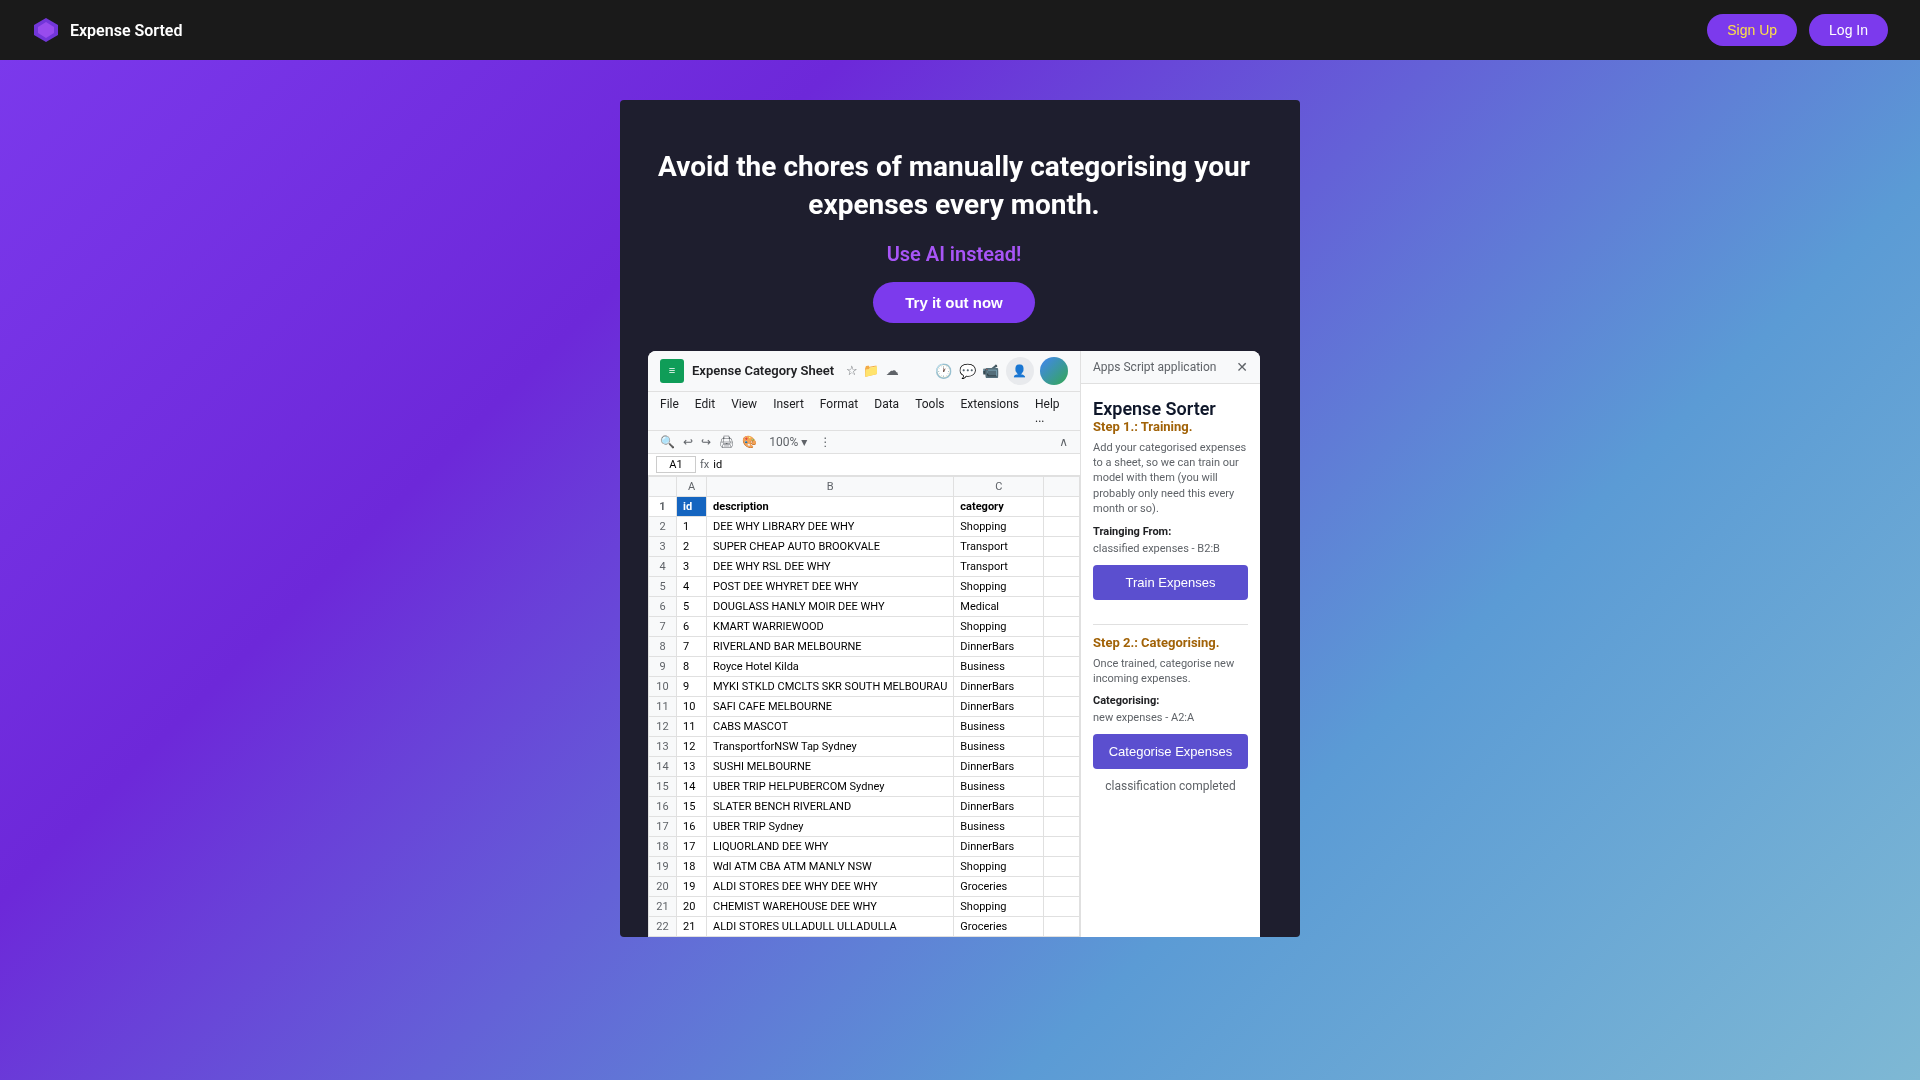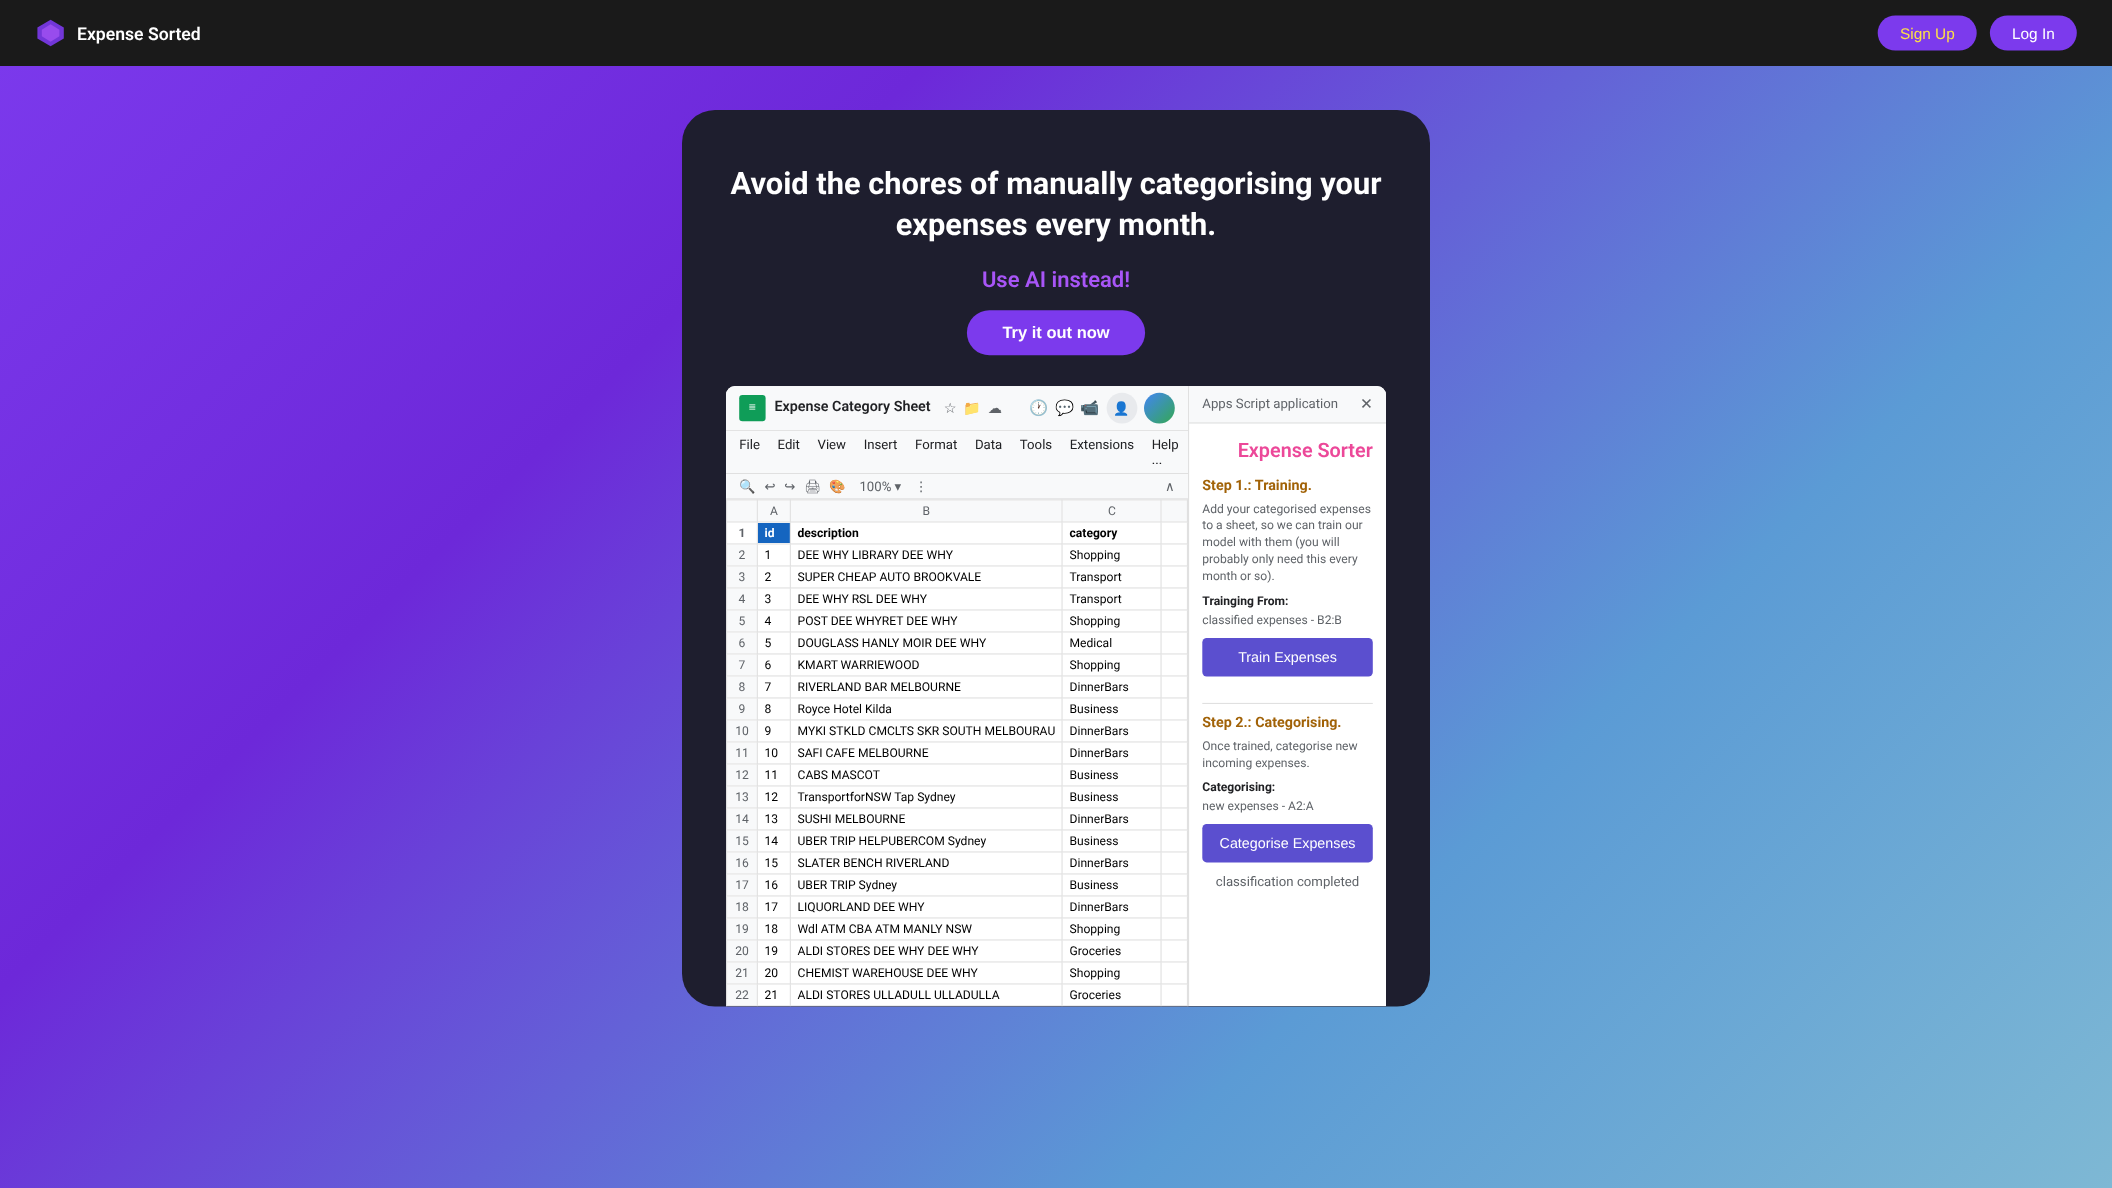--- a/index.html
+++ b/index.html
@@ -67,23 +67,23 @@
     .main-content {
       display: flex;
       justify-content: center;
       align-items: flex-start;
       padding-top: 40px;
     }
 
     
     .card {
       background: #1e1e2e;
-      border-radius: 30px;
+      border-radius: 4px;
       width: 680px;
-      padding: 48px 40px 0 40px;
+      padding: 48px 40px 0 28px;
       display: flex;
       flex-direction: column;
       align-items: center;
       overflow: hidden;
     }
 
     .card-headline {
       color: #ffffff;
       font-size: 28px;
       font-weight: 700;
@@ -322,23 +322,22 @@
       font-size: 14px;
     }
 
     .apps-panel-body {
       padding: 14px 12px;
     }
 
     .apps-panel-title {
       font-size: 18px;
       font-weight: 600;
-      color: #ec4899;
-      text-align: right;
-      margin-bottom: 14px;
+      color: #0f172a;
+      text-align: left;
     }
 
     .apps-step-heading {
       font-size: 13px;
       font-weight: 700;
       color: #a16207;
       margin-bottom: 6px;
     }
 
     .apps-step-desc {
@@ -459,20 +458,25 @@
           <span>🔍</span>
           <span>↩</span>
           <span>↪</span>
           <span>🖨</span>
           <span>🎨</span>
           <span style="margin-left:4px;">100% ▾</span>
           <span style="margin-left:4px;">⋮</span>
           <span style="margin-left:auto;">∧</span>
         </div>
 
+        <div style="display:flex;align-items:center;gap:4px;padding:2px 8px;background:#fff;border-bottom:1px solid #e0e0e0;">
+          <span class="gs-cell-ref" style="border:1px solid #ccc;padding:1px 6px;font-size:11px;">A1</span>
+          <span style="font-size:11px;color:#5f6368;">fx</span>
+          <span style="font-size:11px;">id</span>
+        </div>
 
         <table class="gs-table">
           <thead>
             <tr>
               <th class="col-header row-num"></th>
               <th class="col-header col-a">A</th>
               <th class="col-header col-b">B</th>
               <th class="col-header col-c">C</th>
               <th class="col-header"></th>
             </tr>

